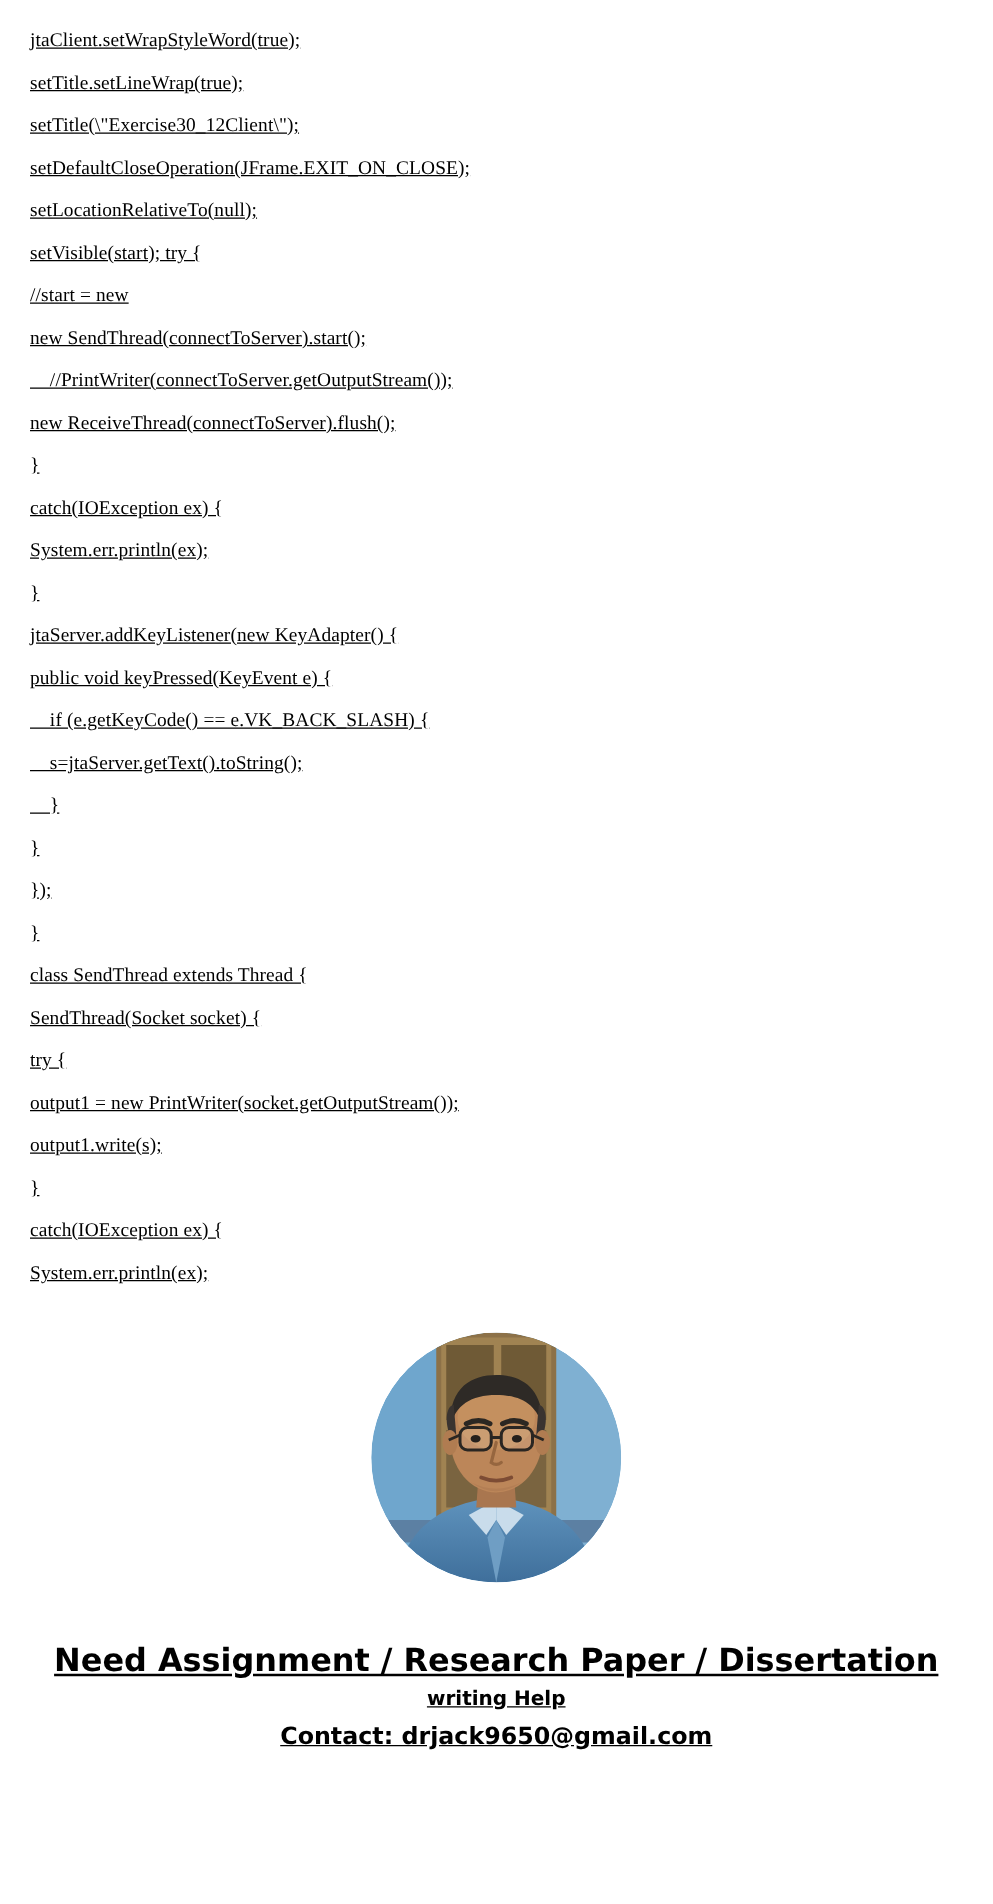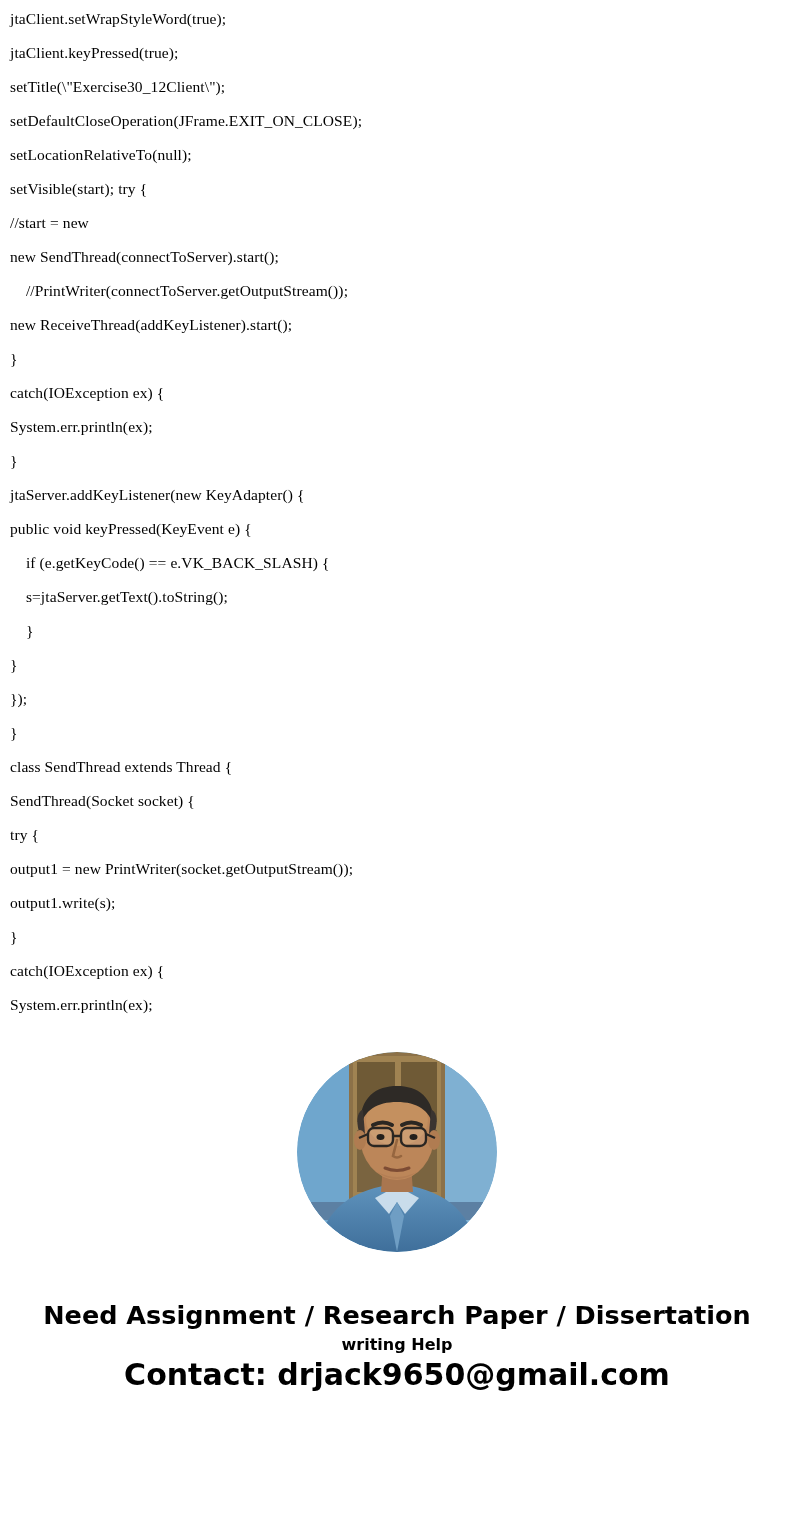--- a/index.html
+++ b/index.html
@@ -11,22 +11,23 @@
     width: 794px;
     min-height: 1523px;
     font-family: "Liberation Serif", serif;
     color: #000000;
     position: relative;
   }
   .page {
     width: 794px;
     min-height: 1523px;
     box-sizing: border-box;
-    padding: 2px;
+    padding: 16px;
     position: relative;
+    text-decoration: underline;
   }
   .code-block {
     padding: 0 8px;
     margin: 0;
   }
   .code-line {
     font-family: "Liberation Serif", serif;
     font-size: 15.5px;
     line-height: 34px;
     white-space: pre;
@@ -62,41 +63,41 @@
     font-family: "DejaVu Sans", sans-serif;
     font-weight: bold;
     font-size: 16px;
     line-height: 30px;
     color: #000000;
   }
   .promo-contact {
     margin-top: 0px;
     font-family: "DejaVu Sans", sans-serif;
     font-weight: bold;
-    font-size: 30px;
+    font-size: 19px;
     line-height: 30px;
     color: #000000;
   }
 </style>
 </head>
 <body>
 
 <div class="page">
 
   <div class="code-block">
     <div class="code-line">jtaClient.setWrapStyleWord(true);</div>
-    <div class="code-line">jtaClient.keyPressed(true);</div>
+    <div class="code-line">setTitle.setLineWrap(true);</div>
     <div class="code-line">setTitle(\"Exercise30_12Client\");</div>
     <div class="code-line">setDefaultCloseOperation(JFrame.EXIT_ON_CLOSE);</div>
     <div class="code-line">setLocationRelativeTo(null);</div>
     <div class="code-line">setVisible(start); try {</div>
     <div class="code-line">//start = new</div>
     <div class="code-line">new SendThread(connectToServer).start();</div>
     <div class="code-line">    //PrintWriter(connectToServer.getOutputStream());</div>
-    <div class="code-line">new ReceiveThread(addKeyListener).start();</div>
+    <div class="code-line">new ReceiveThread(connectToServer).flush();</div>
     <div class="code-line">}</div>
     <div class="code-line">catch(IOException ex) {</div>
     <div class="code-line">System.err.println(ex);</div>
     <div class="code-line">}</div>
     <div class="code-line">jtaServer.addKeyListener(new KeyAdapter() {</div>
     <div class="code-line">public void keyPressed(KeyEvent e) {</div>
     <div class="code-line">    if (e.getKeyCode() == e.VK_BACK_SLASH) {</div>
     <div class="code-line">    s=jtaServer.getText().toString();</div>
     <div class="code-line">    }</div>
     <div class="code-line">}</div>

